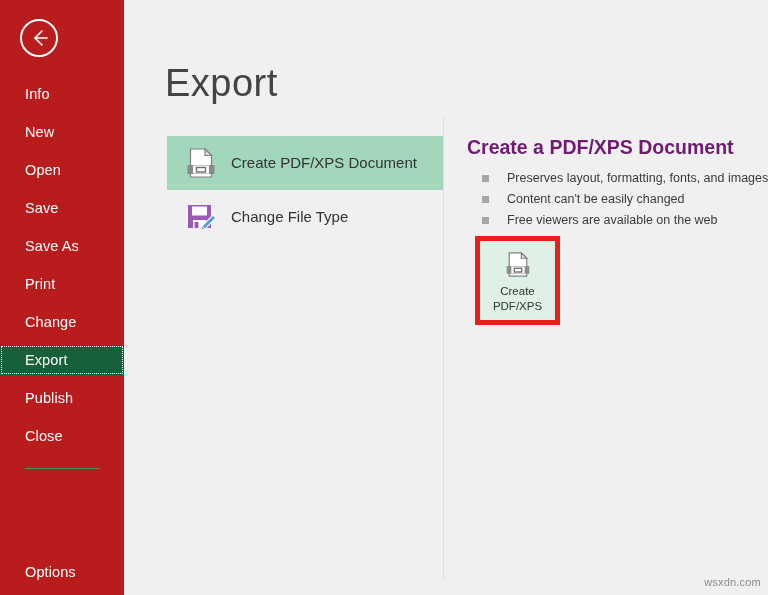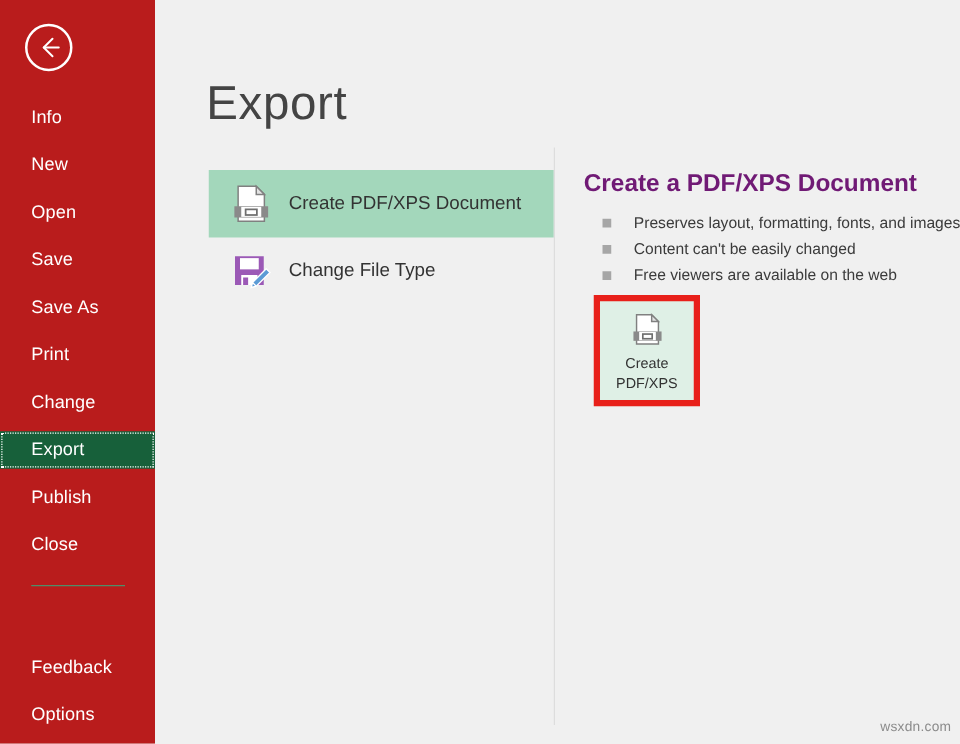--- a/index.html
+++ b/index.html
@@ -214,21 +214,20 @@
   <div class="nav-item" style="top:193px"><span>Save</span></div>
   <div class="nav-item" style="top:231px"><span>Save As</span></div>
   <div class="nav-item" style="top:269px"><span>Print</span></div>
   <div class="nav-item" style="top:307px"><span>Change</span></div>
   <div class="nav-item selected" style="top:345px"><span>Export</span></div>
   <div class="nav-item" style="top:383px"><span>Publish</span></div>
   <div class="nav-item" style="top:421px"><span>Close</span></div>
 
   <div id="nav-divider"></div>
 
-  <div class="nav-item" style="top:519px"><span>Feedback</span></div>
   <div class="nav-item" style="top:557px"><span>Options</span></div>
 </div>
 
 <div id="main">
 
   <div id="page-title">Export</div>
 
   <div id="export-list">
 
     <div class="export-row active">

